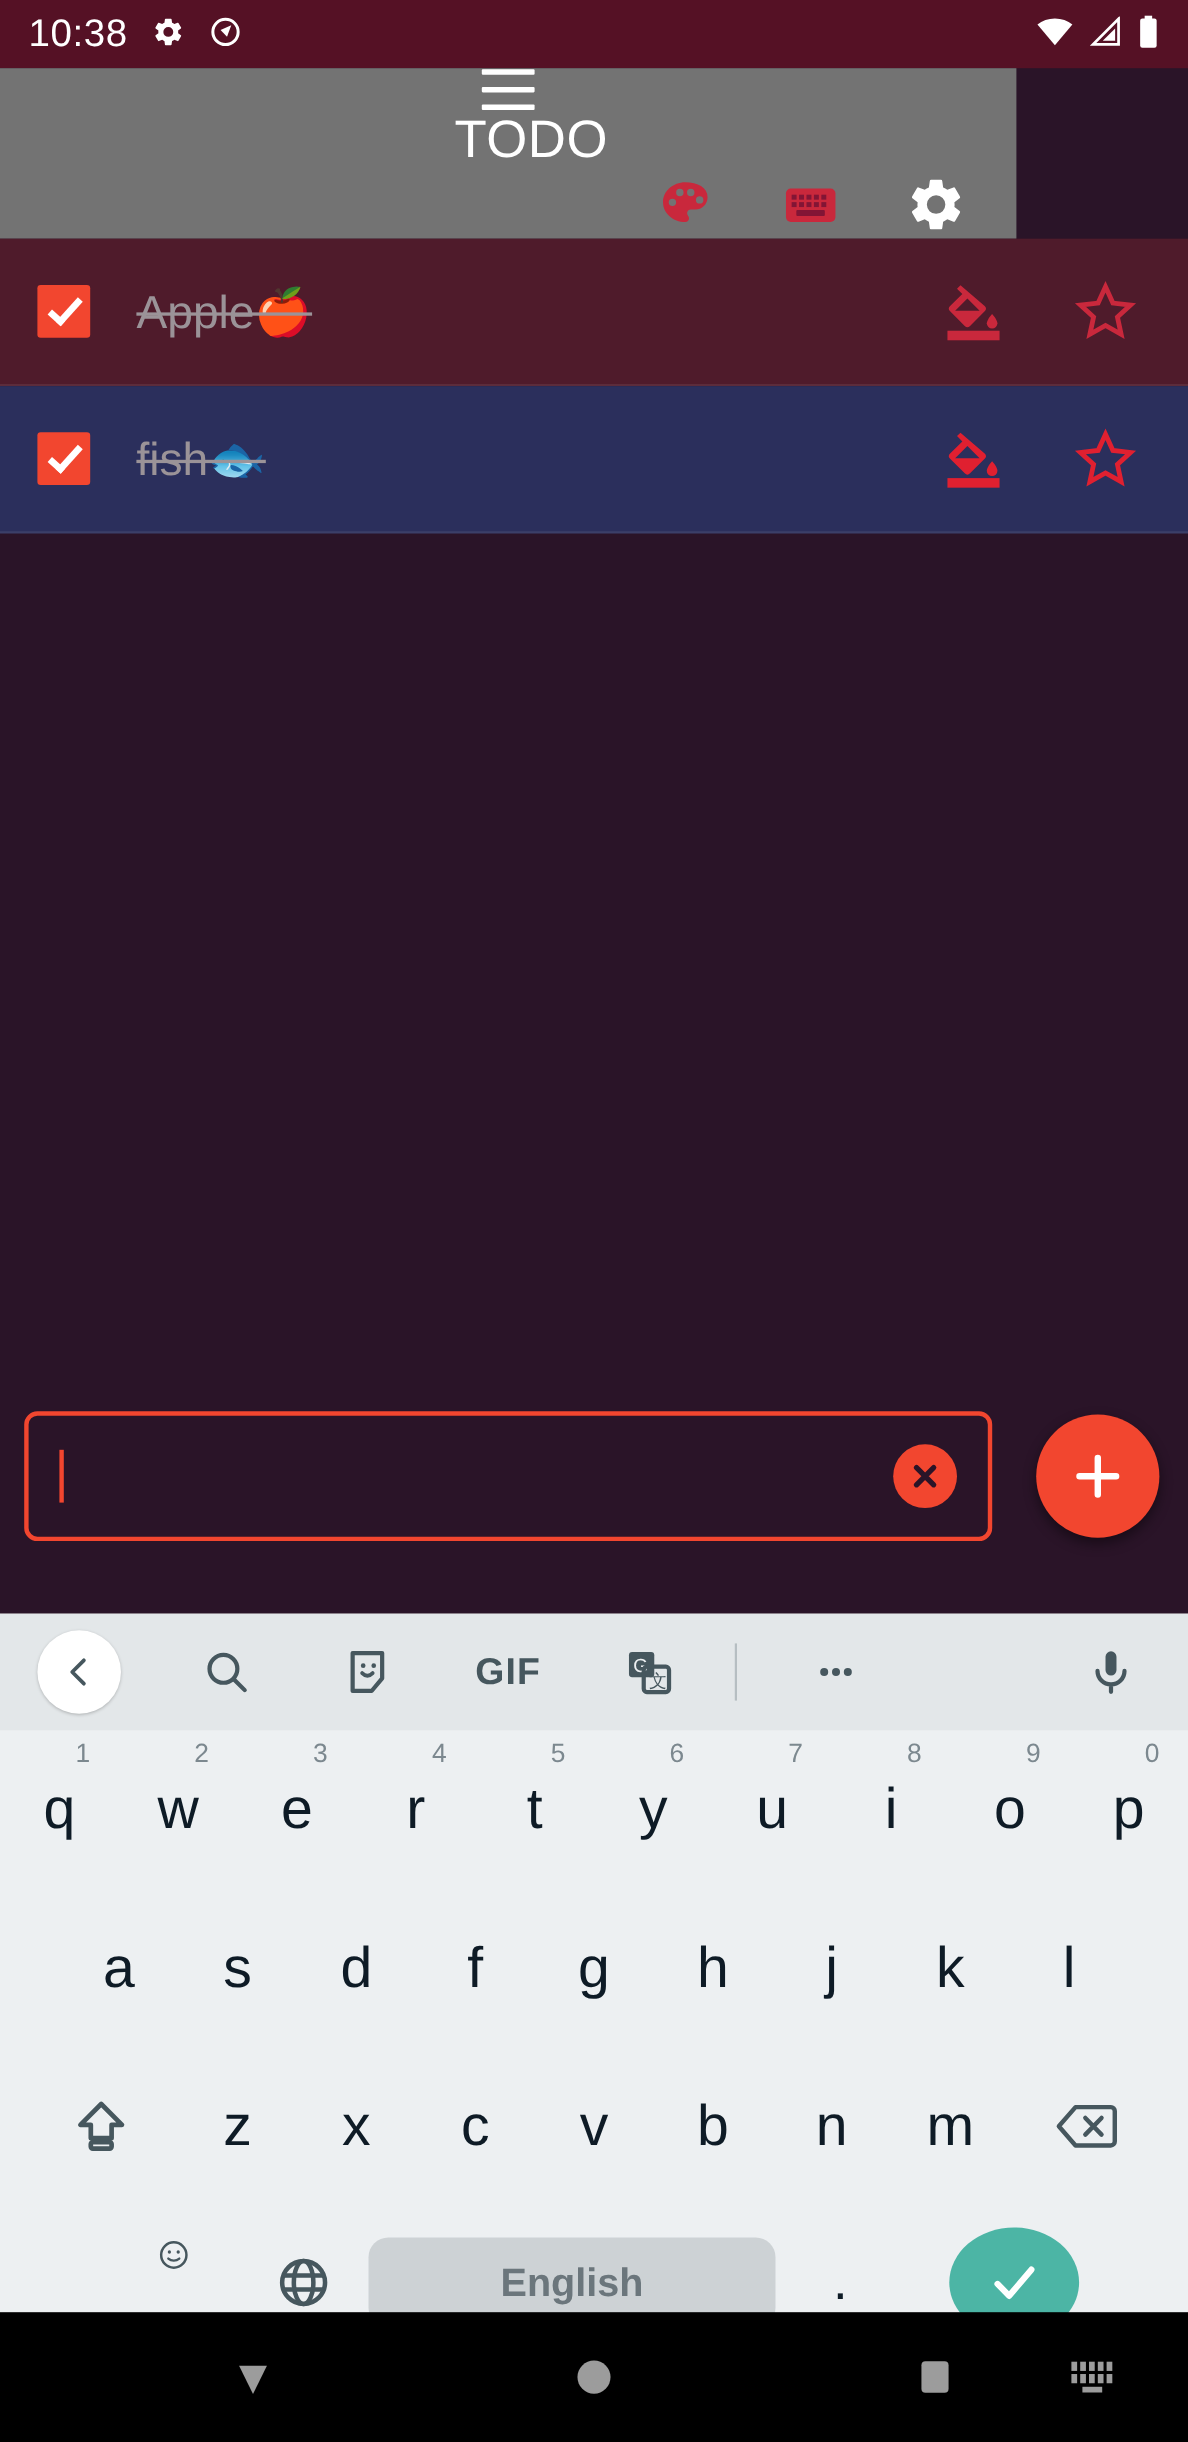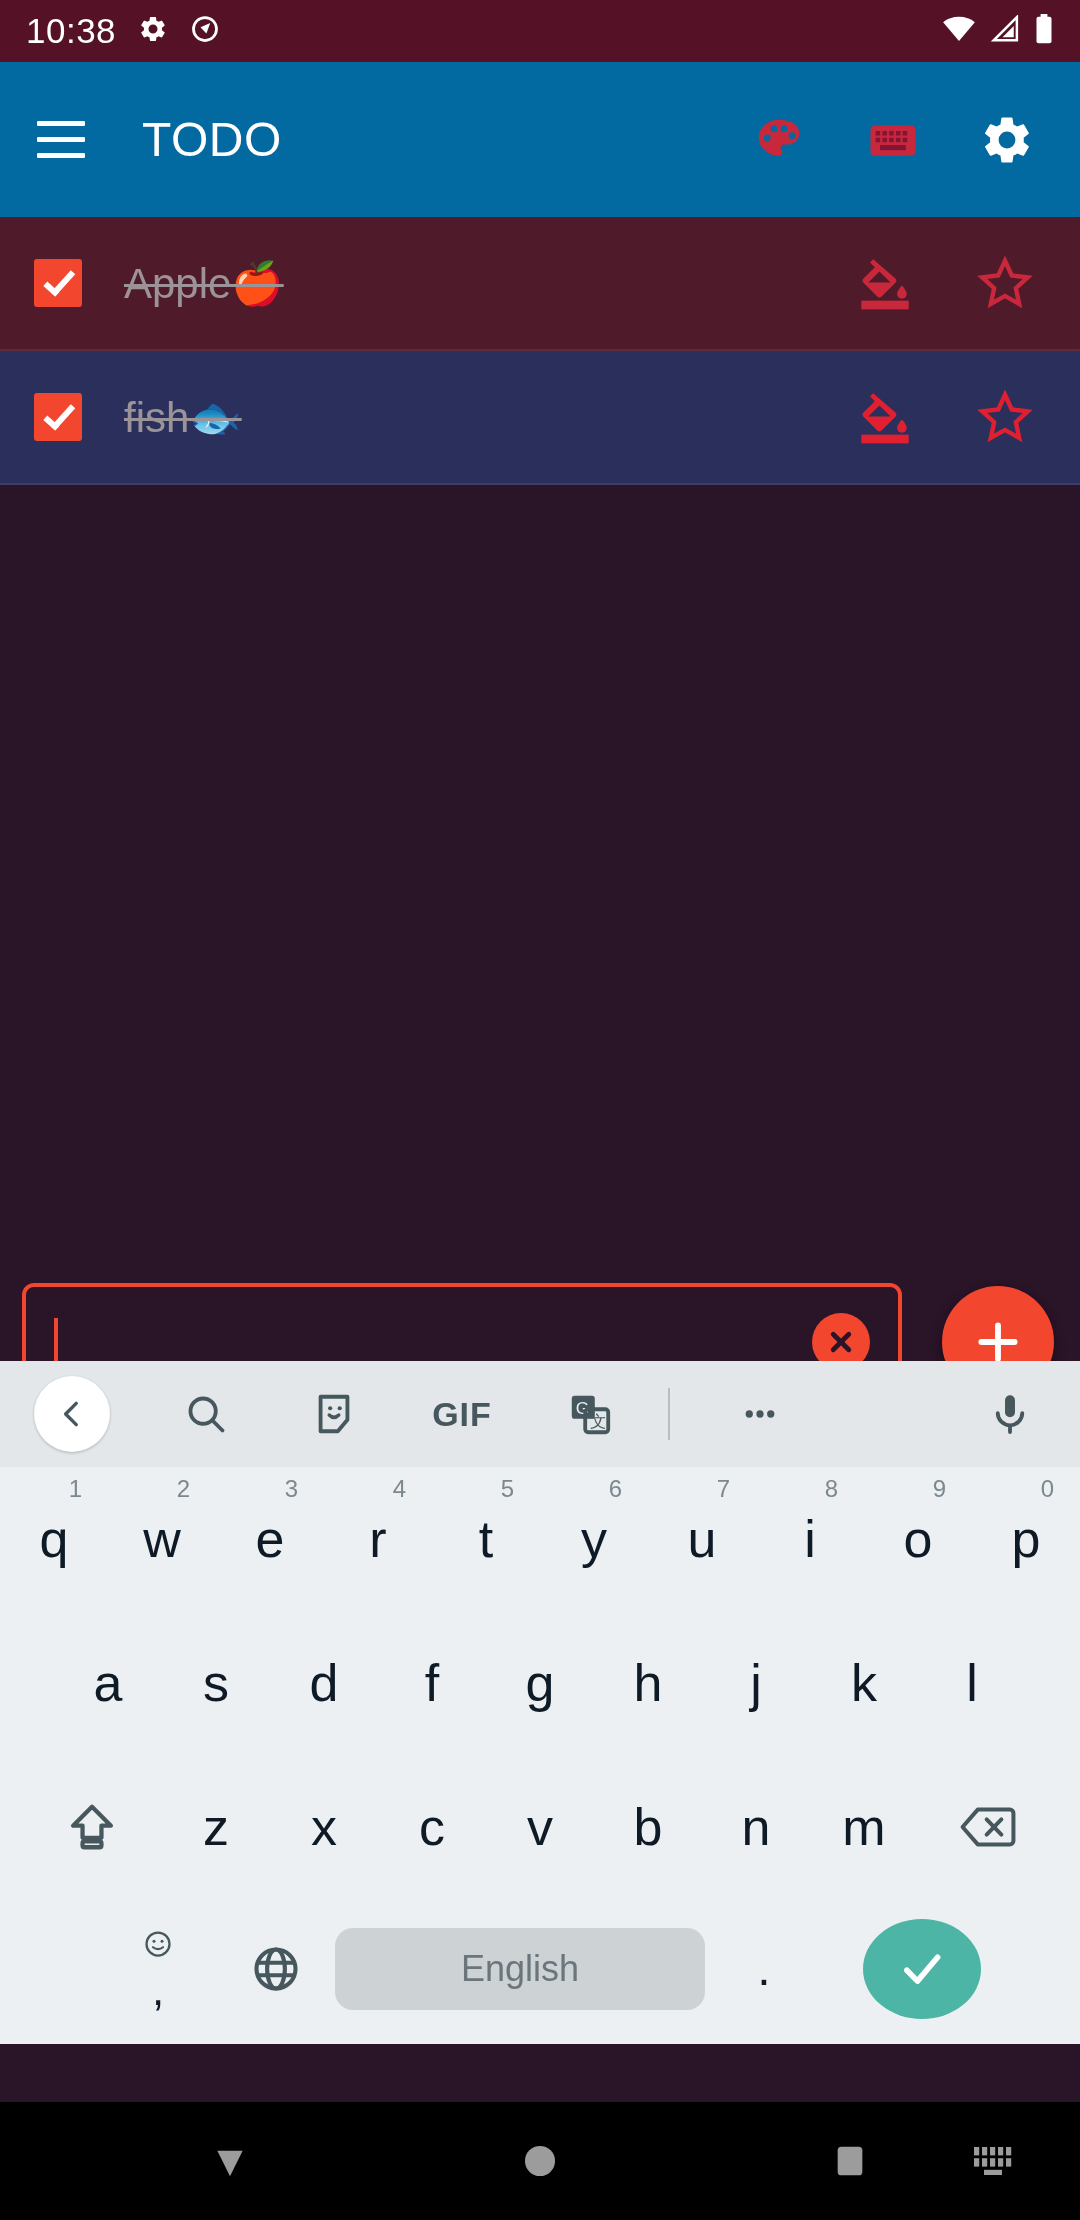--- a/index.html
+++ b/index.html
@@ -27,24 +27,25 @@
   #status-left { display: flex; align-items: center; gap: 22px; }
   .status-clock {
     color: #fff; font-size: 35px; letter-spacing: 0.5px;
     font-family: "Liberation Sans", sans-serif;
   }
   #status-right { margin-left: auto; display: flex; align-items: center; gap: 14px; }
 
   
   #app-bar {
     position: absolute; top: 62px; left: 0;
-    width: 1080px; height: 155px;
-    background: #0369a1;
+    width: 924px; height: 155px;
+    background: #737373;
     display: flex; align-items: center;
     padding: 0 22px;
+    flex-direction: column;
   }
   #hamburger {
     width: 78px; height: 78px;
     display: flex; flex-direction: column; justify-content: center;
     align-items: center; gap: 11px; cursor: pointer;
   }
   #hamburger span { display: block; width: 48px; height: 5px; background: #fff; border-radius: 1px; }
   #app-title {
     color: #fff; font-size: 48px; font-weight: 500;
     margin-left: 42px; letter-spacing: 0.5px;
@@ -116,21 +117,21 @@
     margin-left: 40px;
     width: 112px; height: 112px; border-radius: 50%;
     background: #F2462F;
     display: flex; align-items: center; justify-content: center;
     box-shadow: 0 5px 12px rgba(0,0,0,0.45);
     cursor: pointer;
   }
 
   
   #keyboard {
-    position: absolute; left: 0; top: 1361px;
+    position: absolute; left: 0; top: 1467px;
     width: 1080px; height: 683px;
     background: #EDF0F2;
   }
   #kb-toolbar {
     height: 106px; width: 1080px;
     display: flex; align-items: center;
     padding: 0 34px;
     background: #E3E7E9;
   }
   #kb-back {
@@ -161,20 +162,21 @@
   .key-123 { flex: 0 0 150px; }
   .key-123 .glyph { font-size: 40px; }
   .key-comma { flex: 0 0 118px; position: relative; }
   .key-comma .emoji-o { position:absolute; top: 26px; left: 50%; transform: translateX(-50%); }
   .key-comma .comma-g { position:absolute; top: 62px; left: 50%; transform: translateX(-50%); font-size: 44px; color: #0E1B26; }
   .key-globe { flex: 0 0 118px; }
   .key-space {
     flex: 0 0 370px; height: 82px; background: #CDD2D5;
     border-radius: 18px; display:flex; align-items:center; justify-content:center;
     cursor: pointer;
+    font-weight: bold;
   }
   .key-space span { font-size: 36px; color: #6B767C; }
   .key-period { flex: 0 0 118px; }
   .key-period .glyph { font-size: 48px; }
   .key-enter {
     flex: 0 0 118px; height: 100px; width: 118px;
     background: #4CB5A5; border-radius: 50%/50%;
     display:flex; align-items:center; justify-content:center;
     margin-left: 40px; cursor: pointer;
   }

